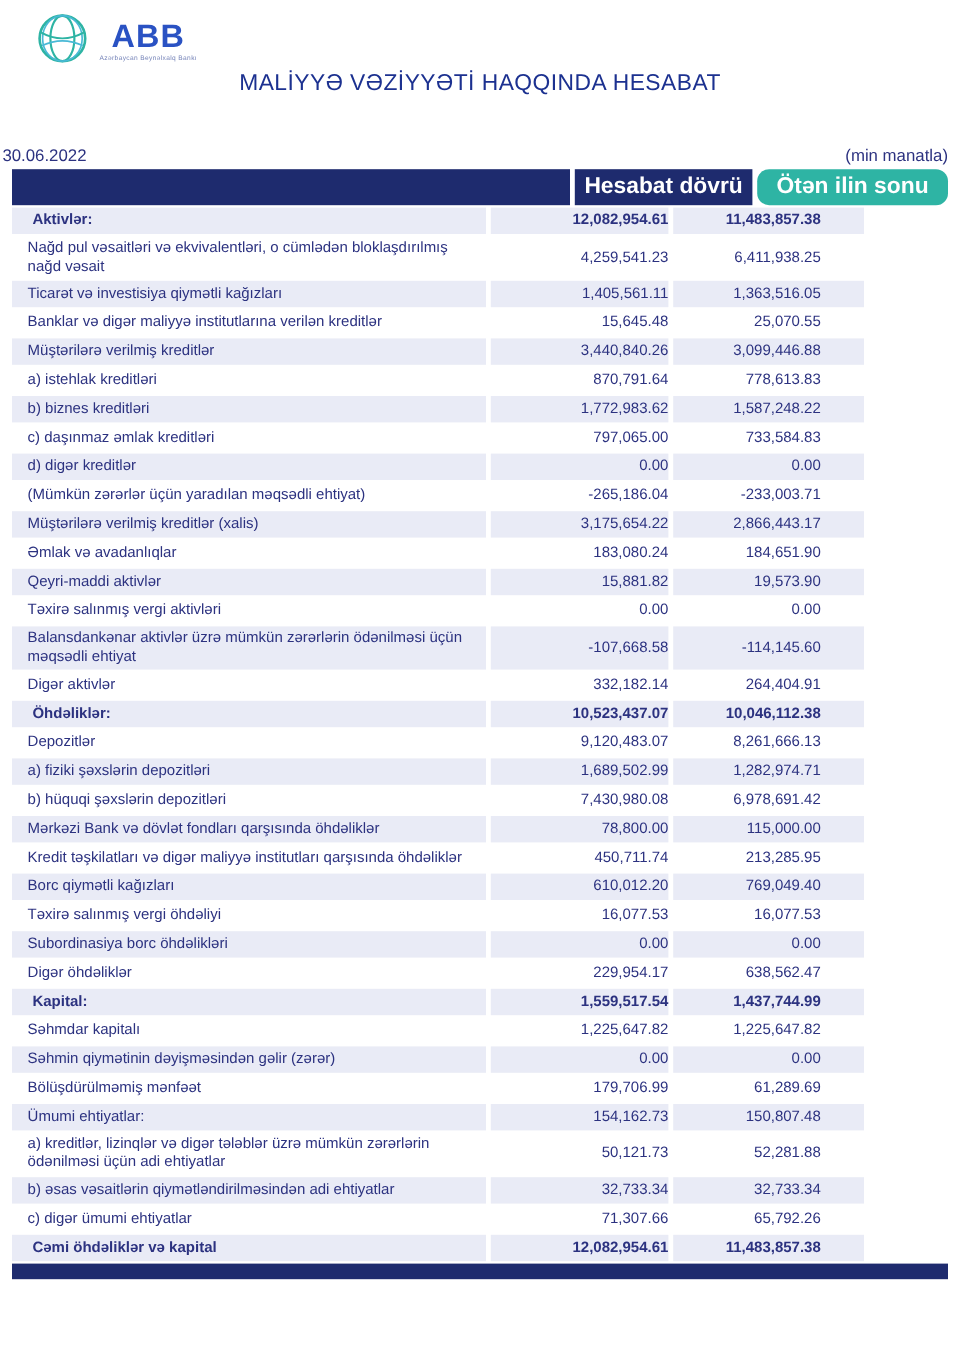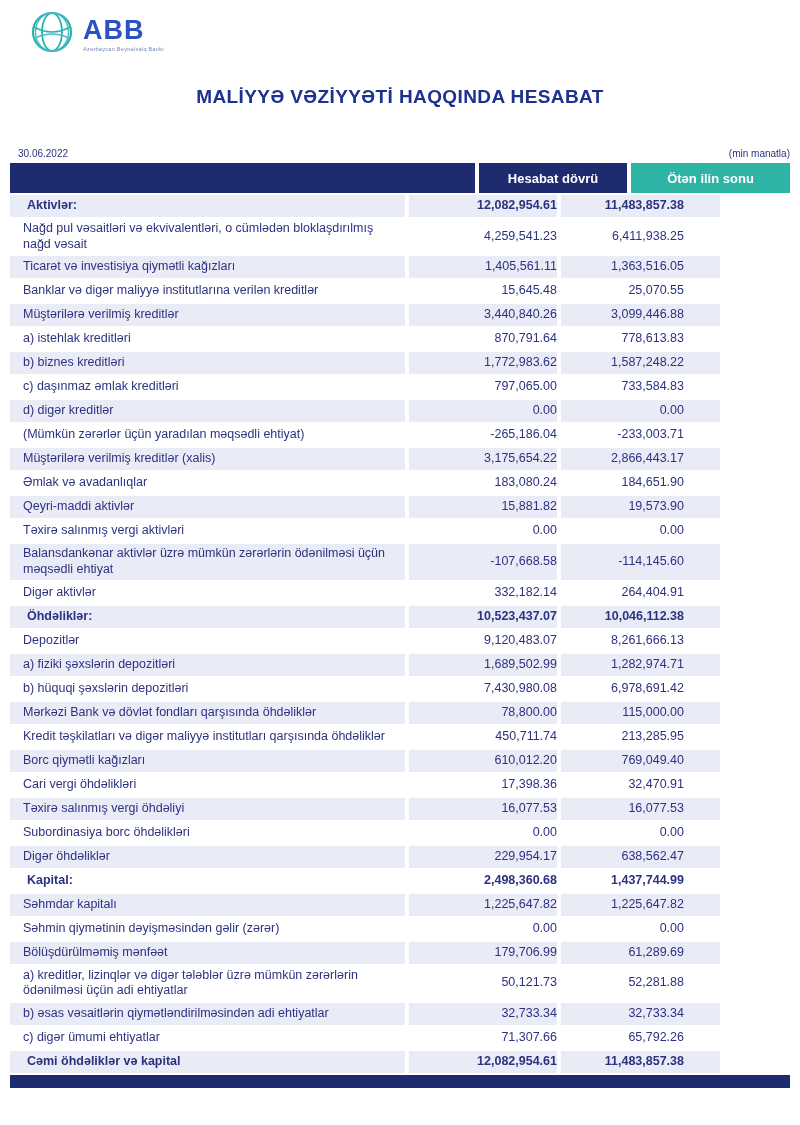--- a/index.html
+++ b/index.html
@@ -11,32 +11,32 @@
     --logo_blue:#2a52c3;
   }
   *{box-sizing:border-box;}
   html,body{margin:0;padding:0;}
   body{
     width:800px;height:1125px;background:#ffffff;
     font-family:"Liberation Sans", sans-serif;
     color:var(--text);
     overflow:hidden;
   }
-  .logo{display:flex;align-items:center;gap:9px;margin:10px 0 0 30px;}
+  .logo{display:flex;align-items:center;gap:9px;margin:10px 0 0 30px;text-align:center;}
   .logo-txt{display:flex;flex-direction:column;justify-content:center;}
   .logo-abb{font-size:27px;font-weight:bold;color:var(--logo_blue);letter-spacing:1px;line-height:1;}
   .logo-sub{font-size:5.5px;color:#7583b8;margin-top:2px;letter-spacing:.3px;}
-  .page-title{margin-top:28px;text-align:center;font-size:19px;font-weight:bold;color:var(--title_blue);letter-spacing:.4px;}
-  .meta{display:flex;justify-content:space-between;align-items:flex-end;margin:40px 10px 4px 18px;font-size:10px;color:var(--text);}
+  .page-title{text-align:center;font-size:19px;font-weight:normal;color:var(--title_blue);letter-spacing:.4px;}
+  .meta{display:flex;justify-content:space-between;align-items:flex-end;margin:40px 10px 4px 2px;font-size:14px;color:var(--text);}
   .fin-table{margin:0 10px;}
   .thead{display:flex;gap:4px;}
-  .th{height:30px;display:flex;align-items:center;justify-content:center;color:#fff;font-weight:bold;font-size:13px;}
+  .th{height:30px;display:flex;align-items:center;justify-content:center;color:#fff;font-weight:bold;font-size:19px;}
   .th.c-label{width:465px;background:var(--navy);}
   .th.c-v1{width:148px;background:var(--navy);}
-  .th.c-v2{width:159px;background:var(--teal);}
+  .th.c-v2{width:159px;background:var(--teal);border-radius:10px;}
   .rows{display:flex;flex-direction:column;}
   .row{display:flex;gap:4px;margin-top:2px;}
   .cell{display:flex;align-items:center;min-height:22px;font-size:12.5px;padding:2px 0;line-height:1.25;}
   .cell.c-label{width:395px;padding-left:13px;padding-right:8px;}
   .cell.c-v1{width:148px;justify-content:flex-end;text-align:right;}
   .cell.c-v2{width:159px;justify-content:flex-end;text-align:right;padding-right:36px;}
   .row:nth-child(odd) .cell{background:var(--row_shade);}
   .row.bold{font-weight:bold;}
   .row.bold .cell.c-label{padding-left:17px;}
   .tfoot{height:13px;background:var(--navy);margin:2px 10px 0 10px;}
@@ -185,60 +185,60 @@
     <div class="cell c-label">Kredit təşkilatları və digər maliyyə institutları qarşısında öhdəliklər</div>
     <div class="cell c-v1">450,711.74</div>
     <div class="cell c-v2">213,285.95</div>
   </div>
         <div class="row">
     <div class="cell c-label">Borc qiymətli kağızları</div>
     <div class="cell c-v1">610,012.20</div>
     <div class="cell c-v2">769,049.40</div>
   </div>
         <div class="row">
-    <div class="cell c-label">Cari vergi öhdəlikləri</div>
-    <div class="cell c-v1">17,398.36</div>
-    <div class="cell c-v2">32,470.91</div>
-  </div>
-        <div class="row">
     <div class="cell c-label">Təxirə salınmış vergi öhdəliyi</div>
     <div class="cell c-v1">16,077.53</div>
     <div class="cell c-v2">16,077.53</div>
   </div>
         <div class="row">
     <div class="cell c-label">Subordinasiya borc öhdəlikləri</div>
     <div class="cell c-v1">0.00</div>
     <div class="cell c-v2">0.00</div>
   </div>
         <div class="row">
     <div class="cell c-label">Digər öhdəliklər</div>
     <div class="cell c-v1">229,954.17</div>
     <div class="cell c-v2">638,562.47</div>
   </div>
         <div class="row bold">
     <div class="cell c-label">Kapital:</div>
-    <div class="cell c-v1">2,498,360.68</div>
+    <div class="cell c-v1">1,559,517.54</div>
     <div class="cell c-v2">1,437,744.99</div>
   </div>
         <div class="row">
     <div class="cell c-label">Səhmdar kapitalı</div>
     <div class="cell c-v1">1,225,647.82</div>
     <div class="cell c-v2">1,225,647.82</div>
   </div>
         <div class="row">
     <div class="cell c-label">Səhmin qiymətinin dəyişməsindən gəlir (zərər)</div>
     <div class="cell c-v1">0.00</div>
     <div class="cell c-v2">0.00</div>
   </div>
         <div class="row">
     <div class="cell c-label">Bölüşdürülməmiş mənfəət</div>
     <div class="cell c-v1">179,706.99</div>
     <div class="cell c-v2">61,289.69</div>
   </div>
         <div class="row">
+    <div class="cell c-label">Ümumi ehtiyatlar:</div>
+    <div class="cell c-v1">154,162.73</div>
+    <div class="cell c-v2">150,807.48</div>
+  </div>
+        <div class="row">
     <div class="cell c-label">a) kreditlər, lizinqlər və digər tələblər üzrə mümkün zərərlərin ödənilməsi üçün adi ehtiyatlar</div>
     <div class="cell c-v1">50,121.73</div>
     <div class="cell c-v2">52,281.88</div>
   </div>
         <div class="row">
     <div class="cell c-label">b) əsas vəsaitlərin qiymətləndirilməsindən adi ehtiyatlar</div>
     <div class="cell c-v1">32,733.34</div>
     <div class="cell c-v2">32,733.34</div>
   </div>
         <div class="row">

